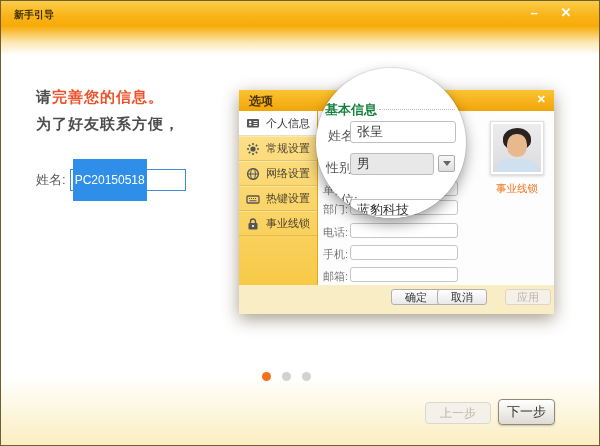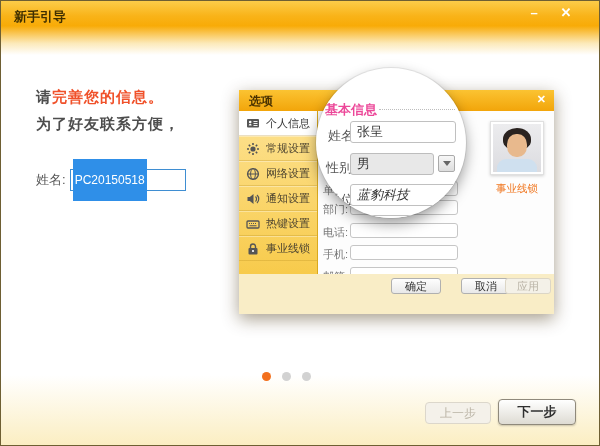--- a/index.html
+++ b/index.html
@@ -3,21 +3,21 @@
 <meta charset="utf-8">
 <style>
   * { margin:0; padding:0; box-sizing:border-box; }
   body { font-family:"Liberation Sans", sans-serif; background:#fff; }
   .window{ position:relative; width:600px; height:446px; background:#fff;
            border:1px solid #6e5f33; overflow:hidden; }
 
   
   .titlebar{ position:absolute; left:0; top:0; width:100%; height:54px;
     background:linear-gradient(180deg,#fccc49 0%,#f9b318 28%,#f8ab07 46%,#fce9b8 78%,#ffffff 100%); }
-  .title-text{ position:absolute; left:13px; top:7px; font-size:13px; font-weight:bold; color:#3f2f00;text-align:center; }
+  .title-text{ position:absolute; left:13px; top:7px; font-size:10px; font-weight:bold; color:#3f2f00;text-align:center; }
   .win-btn{ position:absolute; top:3px; width:26px; height:18px; text-align:center;
             color:#fff; font-weight:bold; font-size:13px; line-height:18px; cursor:default; }
   .btn-min{ right:52px; }
   .btn-close{ right:20px; }
 
   
   .footer-fade{ position:absolute; left:0; bottom:0; width:100%; height:70px;
     background:linear-gradient(180deg, rgba(251,238,194,0) 0%, #fbeec2 100%); z-index:0; }
 
   
@@ -63,54 +63,54 @@
   .avatar{ position:relative; width:48px; height:48px; background:linear-gradient(#ececee,#dcdce0); overflow:hidden; }
   .avatar .hair{ position:absolute; top:4px; left:10px; width:28px; height:22px; background:#2a2320;
         border-radius:50% 50% 42% 42%; }
   .avatar .face{ position:absolute; top:10px; left:14px; width:20px; height:23px; background:#e8b98d;
         border-radius:46%; }
   .avatar .shirt{ position:absolute; bottom:0; left:4px; width:40px; height:13px; background:#cfe0ef;
         border-radius:9px 9px 0 0; }
   .photo-caption{ position:absolute; left:245px; top:92px; width:66px; text-align:center;
         font-size:10.5px; color:#f0761f; }
 
-  .dlg-strip{ position:absolute; left:0; bottom:0; width:100%; height:40px; background:#f9edc6; }
+  .dlg-strip{ position:absolute; left:0; bottom:0; width:100%; height:29px; background:#f9edc6; }
   .dlg-btn{ position:absolute; top:4px; height:16px; font-size:11px; color:#333; text-align:center;
         line-height:15px; background:linear-gradient(#fefefe,#e9e9e9); border:1px solid #b0b0b0;
         border-radius:3px; cursor:default; }
   .btn-ok{ left:152px; width:50px; }
-  .btn-cancel{ left:198px; width:50px;margin-left:24px; }
+  .btn-cancel{ left:198px; width:50px; }
   .btn-apply{ left:266px; width:46px; background:#f4f1e8; border-color:#dcd6c6; color:#b9b3a6; }
 
   
   .lens{ position:absolute; left:315px; top:67px; width:150px; height:150px; border-radius:50%;
          background:#fff; overflow:hidden; z-index:3;
          box-shadow:0 6px 14px rgba(0,0,0,.38), 0 0 0 1px rgba(0,0,0,.07); }
-  .lens-title{ position:absolute; left:9px; top:33px; font-size:13px; font-weight:bold; color:#ec4899; }
+  .lens-title{ position:absolute; left:9px; top:33px; font-size:13px; font-weight:bold; color:#15803d; }
   .lens-dash{ position:absolute; left:63px; top:41px; width:76px; border-top:1px dotted #bdbdbd; }
   .lens-lbl{ position:absolute; font-size:13px; color:#555; }
   .lens-input{ position:absolute; left:34px; width:106px; height:22px; background:#fff;
         border:1px solid #c0c0c0; border-radius:3px; font-size:13px; color:#333;
         line-height:20px; padding-left:6px; }
   .lens-combo{ width:84px; background:#e8e8e8; border-color:#bdbdbd; }
   .combo-arrow-l{ position:absolute; left:122px; top:87px; width:17px; height:17px;
         background:linear-gradient(#f7f7f7,#ddd); border:1px solid #aaa; border-radius:2px; }
   .combo-arrow-l .tri{ margin-top:5px; }
 
   
   .dots{ position:absolute; left:261px; top:371px; display:flex; gap:11px; z-index:1; }
   .dot{ width:9px; height:9px; border-radius:50%; background:#d2d2d2; cursor:default; }
   .dot.active{ background:#f3701d; }
 
   .nav-btn{ position:absolute; z-index:2; text-align:center; cursor:default; }
   .btn-prev{ left:424px; top:401px; width:66px; height:22px; background:#f4f1ea;
         border:1px solid #dcd7cb; border-radius:4px; color:#b9b3a4; font-size:12px; line-height:20px; }
-  .btn-next{ left:497px; top:398px; width:78px; height:26px;
+  .btn-next{ left:497px; top:398px; width:57px; height:26px;
         background:linear-gradient(#ffffff,#dedbd3); border:1px solid #8f897b; border-radius:4px;
-        color:#2f2f2f; font-size:13px; font-weight:bold; line-height:24px;
+        color:#2f2f2f; font-size:13px; font-weight:normal; line-height:24px;
         box-shadow:0 1px 2px rgba(0,0,0,.2); }
 </style>
 </head>
 <body>
 
 <div class="window">
 
   <div class="titlebar">
     <span class="title-text">新手引导</span>
     <span class="win-btn btn-min">–</span>
@@ -154,27 +154,20 @@
           </svg>
         <span>常规设置</span>
       </div>
       <div class="side-item">
         <svg width="14" height="14" viewBox="0 0 14 14">
             <circle cx="7" cy="7" r="5.4" fill="none" stroke="#555" stroke-width="1.4"></circle>
             <ellipse cx="7" cy="7" rx="2.4" ry="5.4" fill="none" stroke="#555" stroke-width="1"></ellipse>
             <path d="M1.6 7h10.8" stroke="#555" stroke-width="1"></path>
           </svg>
         <span>网络设置</span>
-      </div>
-      <div class="side-item">
-        <svg width="14" height="14" viewBox="0 0 14 14">
-            <path d="M1.5 5h2.3L7.5 2v10L3.8 9H1.5z" fill="#555"></path>
-            <path d="M9.5 4.5a3.5 3.5 0 0 1 0 5M11 3a5.5 5.5 0 0 1 0 8" stroke="#555" stroke-width="1.2" fill="none"></path>
-          </svg>
-        <span>通知设置</span>
       </div>
       <div class="side-item">
         <svg width="14" height="14" viewBox="0 0 14 14">
             <rect x="1" y="4" width="12" height="7" rx="1" fill="none" stroke="#555" stroke-width="1.3"></rect>
             <path d="M3 6.5h1M5 6.5h1M7 6.5h1M9 6.5h1M3.5 8.8h7" stroke="#555" stroke-width="1.1"></path>
           </svg>
         <span>热键设置</span>
       </div>
       <div class="side-item">
         <svg width="14" height="14" viewBox="0 0 14 14">
@@ -227,21 +220,21 @@
     <span class="lens-lbl" style="left:12px; top:59px;">姓名:</span>
     <div class="lens-input" style="top:53px;">张呈</div>
 
     <span class="lens-lbl" style="left:10px; top:91px;">性别:</span>
     <div class="lens-input lens-combo" style="top:85px;">男</div>
     <div class="combo-arrow-l">
         <div class="tri"></div>
       </div>
 
     <span class="lens-lbl" style="left:12px; top:123px;">单位:</span>
-    <div class="lens-input" style="top:116px;font-style:italic;">蓝豹科技</div>
+    <div class="lens-input" style="top:131px;">蓝豹科技</div>
 
     <span class="lens-lbl" style="left:4px; top:137px;">部门:</span>
     <div class="lens-input" style="top:147px;"></div>
   </div>
 
   <div class="dots">
     <span class="dot active"></span>
     <span class="dot"></span>
     <span class="dot"></span>
   </div>

